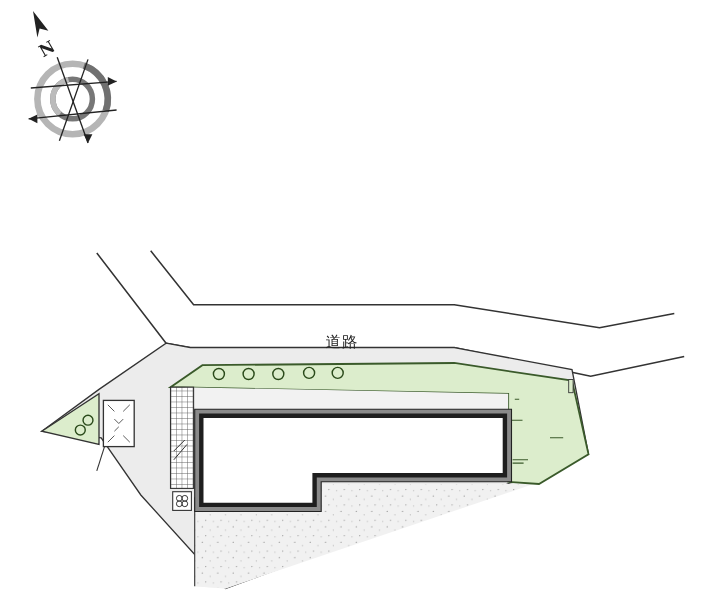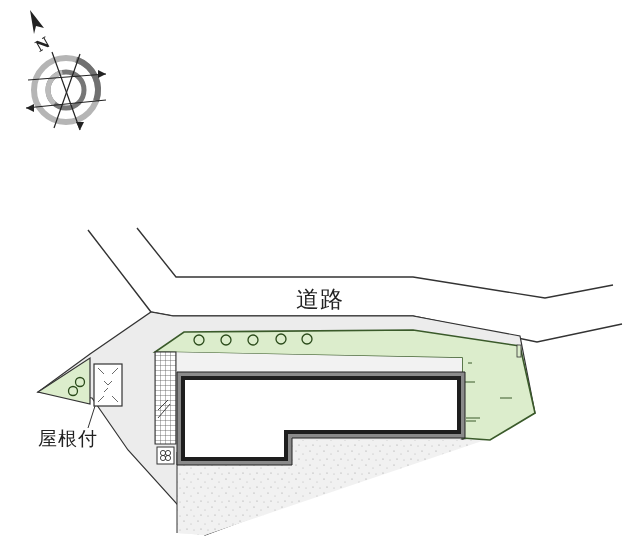--- a/index.html
+++ b/index.html
@@ -1,20 +1,20 @@
 <!DOCTYPE html>
 <html><head>
   <meta charset="utf-8">
   <style>
     html, body { margin: 0; padding: 0; background: #ffffff; }
     body { width: 640px; height: 552px; position: relative; overflow: hidden;
            font-family: "DejaVu Sans", sans-serif; }
     svg { position: absolute; left: 0; top: 0; }
     .label { position: absolute; color: #222; font-family: "DejaVu Sans", sans-serif; }
-    .road-label { left: 296px; top: 284px; font-size: 23px; letter-spacing: 1px; }
+    .road-label { left: 296px; top: 302px; font-size: 14px; letter-spacing: 1px; }
     .bike-label { left: 38px; top: 425px; font-size: 19px; line-height: 27px; letter-spacing: 1px; }
   </style>
 </head>
 <body>
 
 <svg width="640" height="552" viewBox="0 0 640 552">
   <defs>
     <pattern id="gravel" width="14" height="14" patternUnits="userSpaceOnUse">
       <rect width="14" height="14" fill="#f1f1f1"></rect>
       <circle cx="2" cy="3" r="0.6" fill="#999"></circle>
@@ -97,14 +97,13 @@
 
   <g>
     <path d="M177 372 H465 V438 H292 V465 H177 Z" fill="#8a8a8a" stroke="#222" stroke-width="1"></path>
     <path d="M181 376 H461 V434 H288 V461 H181 Z" fill="#1e1e1e"></path>
     <path d="M185 380 H457 V430 H284 V457 H185 Z" fill="#ffffff"></path>
   </g>
 </svg>
 
 <div class="label road-label">道路</div>
 <div class="label bike-label">
-  <div>屋根付</div>
 </div>
 
 </body></html>

